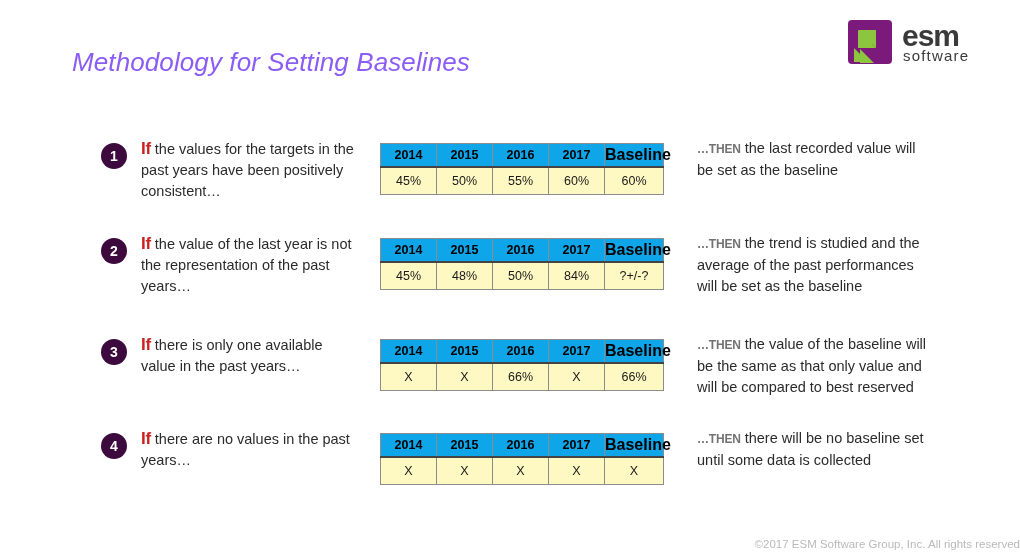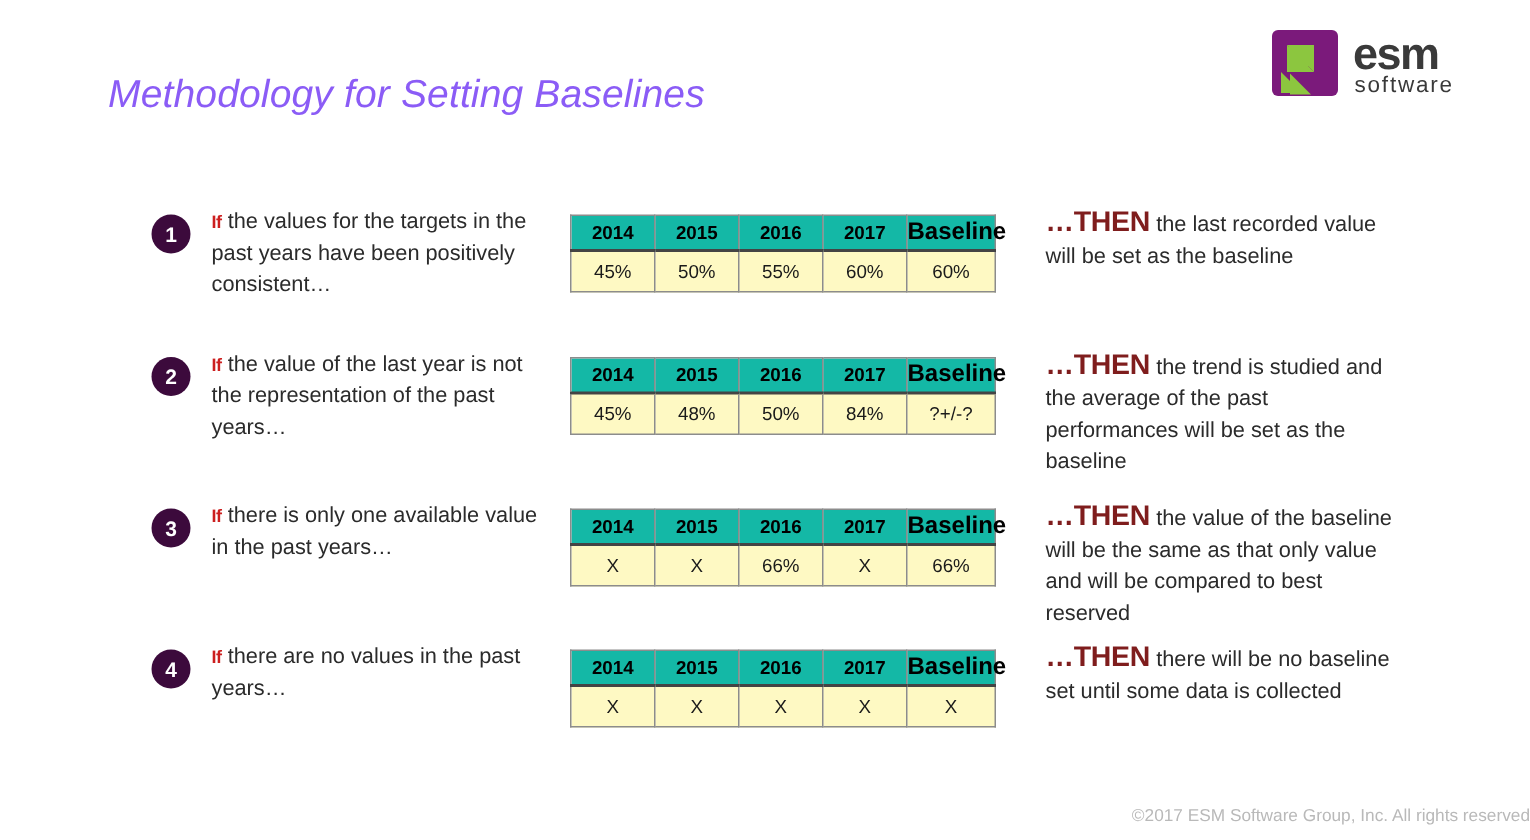--- a/index.html
+++ b/index.html
@@ -70,21 +70,21 @@
     left: 141px;
     top: 0px;
     width: 218px;
     font-size: 14.5px;
     line-height: 21px;
     color: #2b2b2b;
   }
   .if-word {
     color: #CC1F1F;
     font-weight: bold;
-    font-size: 12px;
+    font-size: 17px;
     font-family: "Liberation Sans", sans-serif;
     letter-spacing: -0.3px;
   }
 
   
   .data-table {
     position: absolute;
     left: 380px;
     top: 5px;
     border-collapse: collapse;
@@ -93,21 +93,21 @@
     background: #ffffff;
   }
   .data-table th, .data-table td {
     border: 1px solid #8c8c8c;
     text-align: center;
     height: 22px;
     font-size: 12.5px;
     padding: 0;
   }
   .data-table th {
-    background: #14b8a6;
+    background: #0ea5e9;
     color: #000000;
     font-weight: bold;
     font-size: 12.5px;
     border-bottom: 2px solid #444444;
   }
   .data-table th.baseline-head {
     font-size: 16px;
   }
   .data-table td {
     background: #fef9c3;
@@ -122,23 +122,23 @@
   .then-block {
     position: absolute;
     left: 697px;
     top: 0px;
     width: 232px;
     font-size: 14.5px;
     line-height: 21px;
     color: #2b2b2b;
   }
   .then-word {
-    color: #7f1d1d;
+    color: #737373;
     font-weight: bold;
-    font-size: 19px;
+    font-size: 12px;
     letter-spacing: -0.2px;
   }
 
   
   #footer {
     position: absolute;
     left: 0;
     top: 538px;
     width: 1020px;
     text-align: right;

